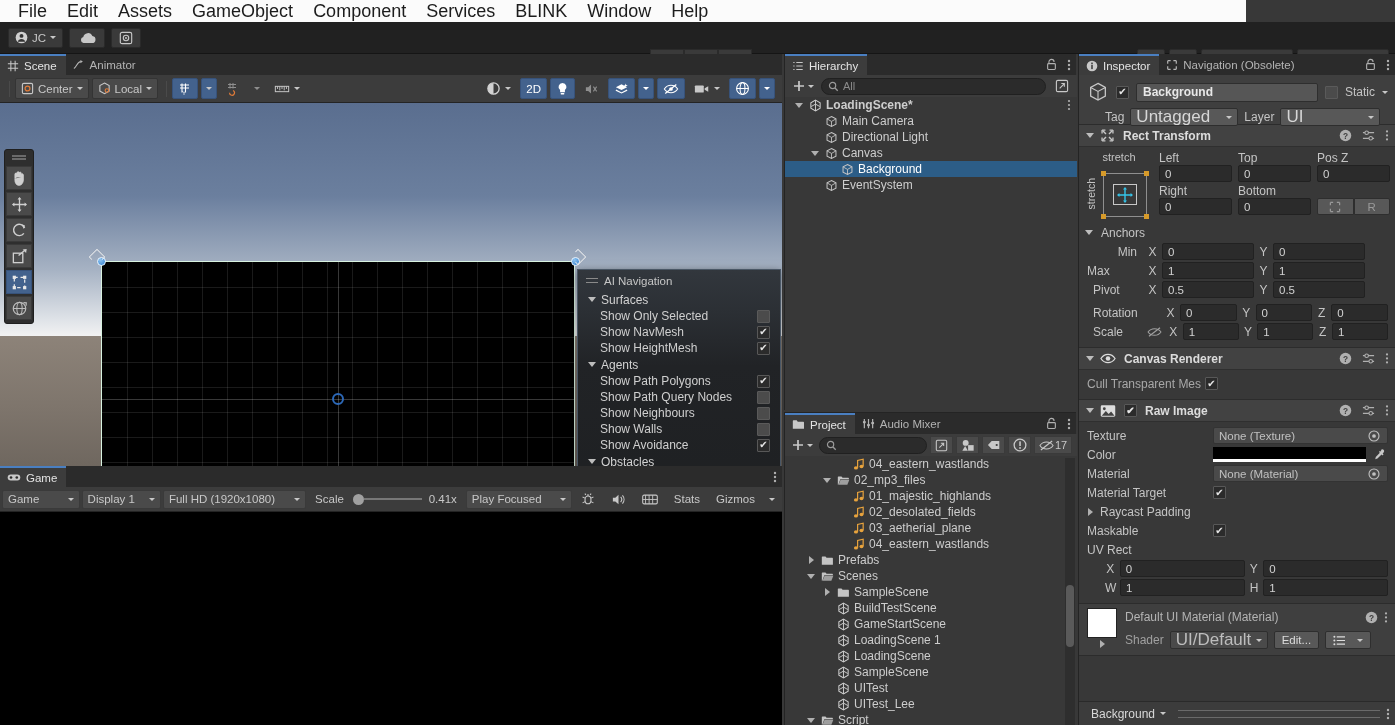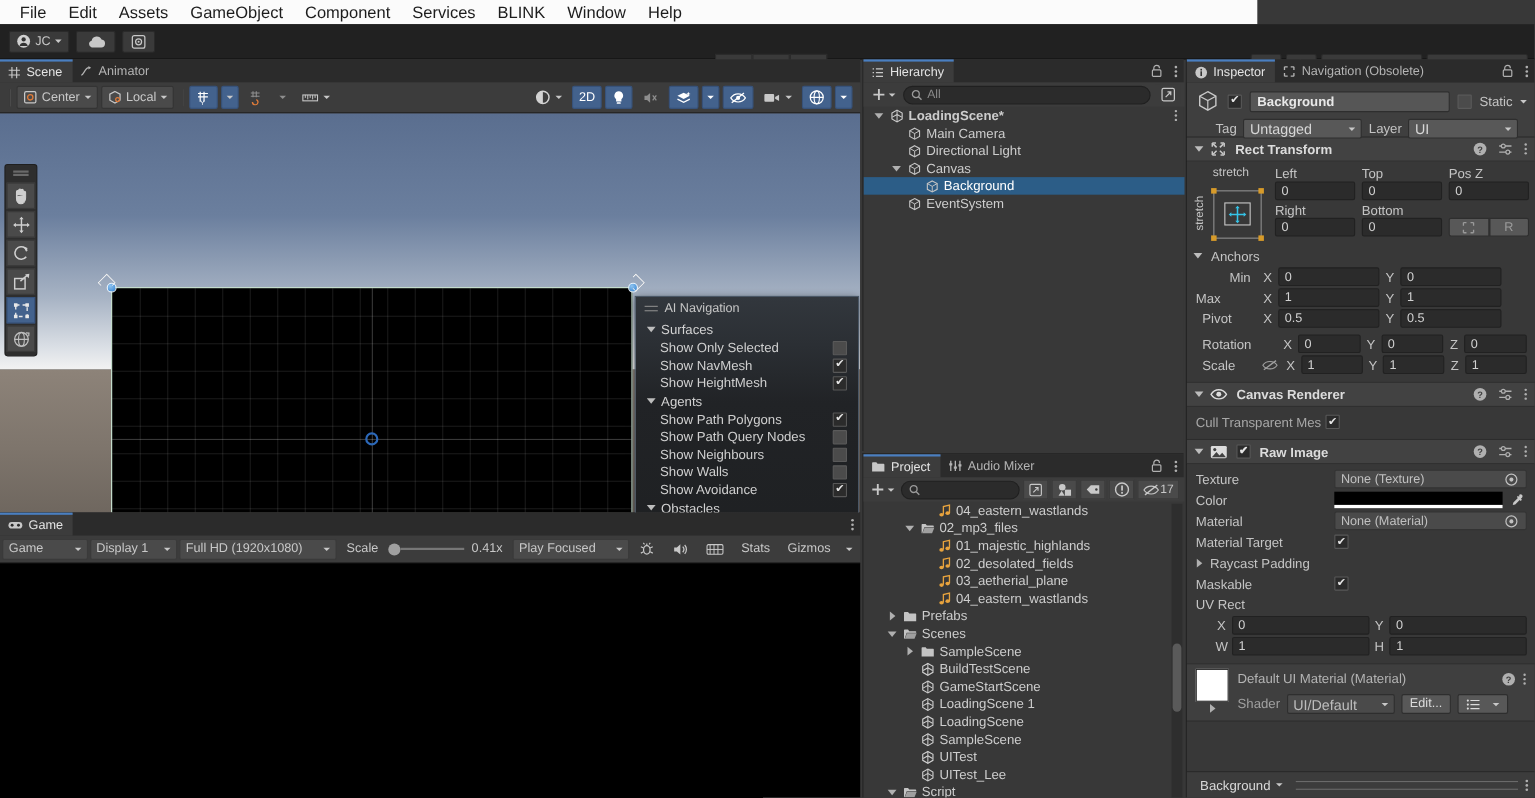--- a/index.html
+++ b/index.html
@@ -9,24 +9,24 @@
     background: #383838;
     font-family: "Liberation Sans", sans-serif;
     font-size: 12px;
     color: #c4c4c4;
     -webkit-font-smoothing: antialiased;
   }
   .app { position: relative; width: 1395px; height: 725px; }
 
   
   .menubar {
-    position: absolute; left: 0; top: 0; width: 1143px; height: 22px;
+    position: absolute; left: 0; top: 0; width: 1246px; height: 22px;
     background: #fbfbfb; color: #1c1c1c;
     display: flex; align-items: center; padding-left: 8px; gap: 0px;
-    font-size: 15px;
+    font-size: 18px;
   }
   .menubar .mi { padding: 2px 10px; white-space: nowrap; cursor: default; }
 
   
   .toolbar {
     position: absolute; left: 0; top: 22px; width: 1395px; height: 32px;
     background: #212121; border-bottom: 1px solid #151515;
     display: flex; align-items: center;
   }
   .tbtn {
@@ -243,21 +243,21 @@
   }
   .objrow1 { display: flex; align-items: center; gap: 7px; }
   .namefield {
     flex: 1; height: 19px; background: #565656; border: 1px solid #2e2e2e; border-radius: 2px;
     display: flex; align-items: center; padding: 0 6px; color: #e8e8e8; font-size: 12px; font-weight: bold;
   }
   .objrow2 { display: flex; align-items: center; gap: 6px; margin-top: 5px; padding-left: 18px; }
   .ddfield {
     height: 18px; background: #585858; border: 1px solid #2e2e2e; border-radius: 2px;
     display: flex; align-items: center; justify-content: space-between;
-    padding: 0 5px; color: #d6d6d6; font-size: 13px; cursor: default;
+    padding: 0 5px; color: #d6d6d6; font-size: 17px; cursor: default;
   }
 
   .comp { border-bottom: 1px solid #2c2c2c; }
   .comp-hdr {
     height: 22px; background: #424242; display: flex; align-items: center; gap: 6px;
     padding: 0 7px; font-size: 12px; color: #dcdcdc; font-weight: bold;
     border-bottom: 1px solid #2f2f2f; cursor: default;
   }
   .comp-hdr .ttl { flex: 1; margin-left: 2px; }
   .comp-hdr .ico { display: flex; align-items: center; color: #b8b8b8; }

